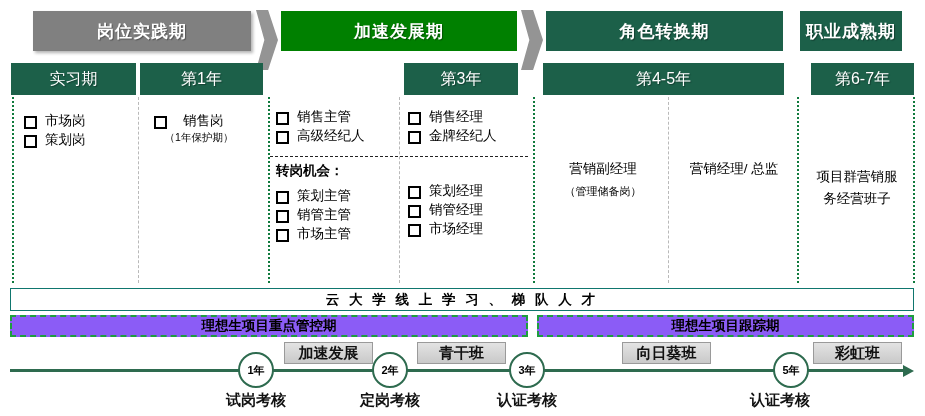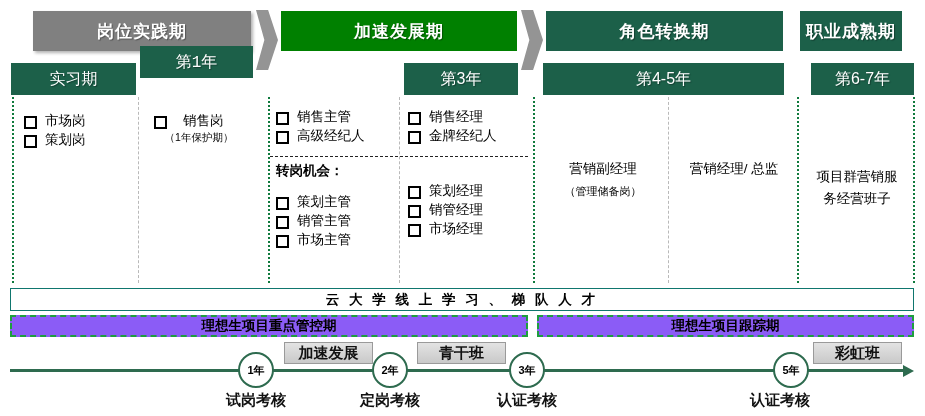--- a/index.html
+++ b/index.html
@@ -72,21 +72,21 @@
   }
   .chk {
     display: inline-block;
     width: 9px; height: 9px;
     border: 2px solid #000;
     margin-top: 4px;
     flex: 0 0 auto;
   }
   .bullet-label { font-size: 13.5px; line-height: 17px; }
   .sub-note { font-size: 10.5px; text-align: center; margin-top: 2px; }
-  .group-title { font-weight: bold; font-size: 13.5px; margin-bottom: 13px; }
+  .group-title { font-weight: bold; font-size: 13.5px; margin-bottom: 7px; }
   .dash-div { border-top: 1.5px dashed #222; }
   .plain-center { text-align: center; font-size: 13.5px; line-height: 22px; }
 
   
   .band-solid {
     border: 1px solid #0f766e;
     display: flex; align-items: center; justify-content: center;
     font-size: 13.5px; font-weight: bold; letter-spacing: 3px;
     background: #ffffff;
   }
@@ -148,21 +148,21 @@
   <div class="abs phase-banner banner-teal" style="left:800px; top:11px; width:102px; height:40px;">
     <span>职业成熟期</span>
   </div>
 
   <div class="abs arrow-sep arrow-a" style="left:256px; top:10px; width:22px; height:60px;"></div>
   <div class="abs arrow-sep arrow-a" style="left:521px; top:10px; width:22px; height:60px;"></div>
 
   <div class="abs year-bar" style="left:11px; top:63px; width:125px; height:32px;">
     <span>实习期</span>
   </div>
-  <div class="abs year-bar" style="left:140px; top:46px; width:113px; height:32px;font-family:Liberation Mono, monospace;">
+  <div class="abs year-bar" style="left:140px; top:63px; width:123px; height:32px;">
     <span>第1年</span>
   </div>
   <div class="abs year-bar" style="left:404px; top:63px; width:114px; height:32px;">
     <span>第3年</span>
   </div>
   <div class="abs year-bar" style="left:543px; top:63px; width:241px; height:32px;">
     <span>第4-5年</span>
   </div>
   <div class="abs year-bar" style="left:811px; top:63px; width:103px; height:32px;">
     <span>第6-7年</span>
@@ -276,20 +276,23 @@
   <div class="abs band-dashed" style="left:537px; top:315px; width:377px; height:22px;">
     <span>理想生项目跟踪期</span>
   </div>
 
   <div class="abs chip" style="left:284px; top:342px; width:89px; height:22px;">
     <span>加速发展</span>
   </div>
   <div class="abs chip" style="left:417px; top:342px; width:89px; height:22px;">
     <span>青干班</span>
   </div>
+  <div class="abs chip" style="left:622px; top:342px; width:89px; height:22px;">
+    <span>向日葵班</span>
+  </div>
   <div class="abs chip" style="left:813px; top:342px; width:89px; height:22px;">
     <span>彩虹班</span>
   </div>
 
   <div class="abs axis-line" style="left:10px; top:369px; width:895px;"></div>
   <div class="abs axis-head" style="left:903px; top:365px;"></div>
 
   <div class="abs node" style="left:238px; top:352px; width:36px; height:36px;">
     <span>1年</span>
   </div>

